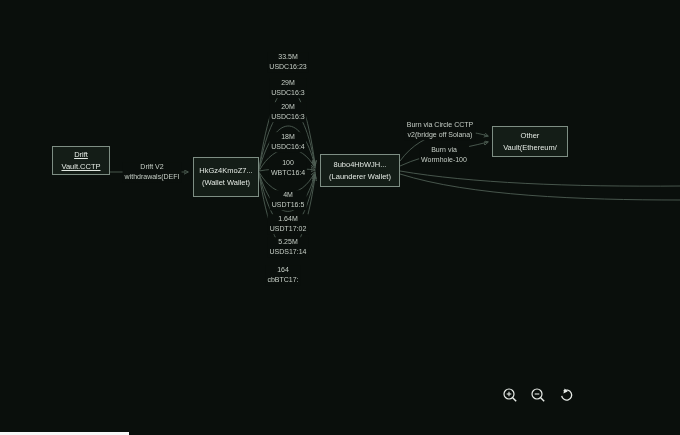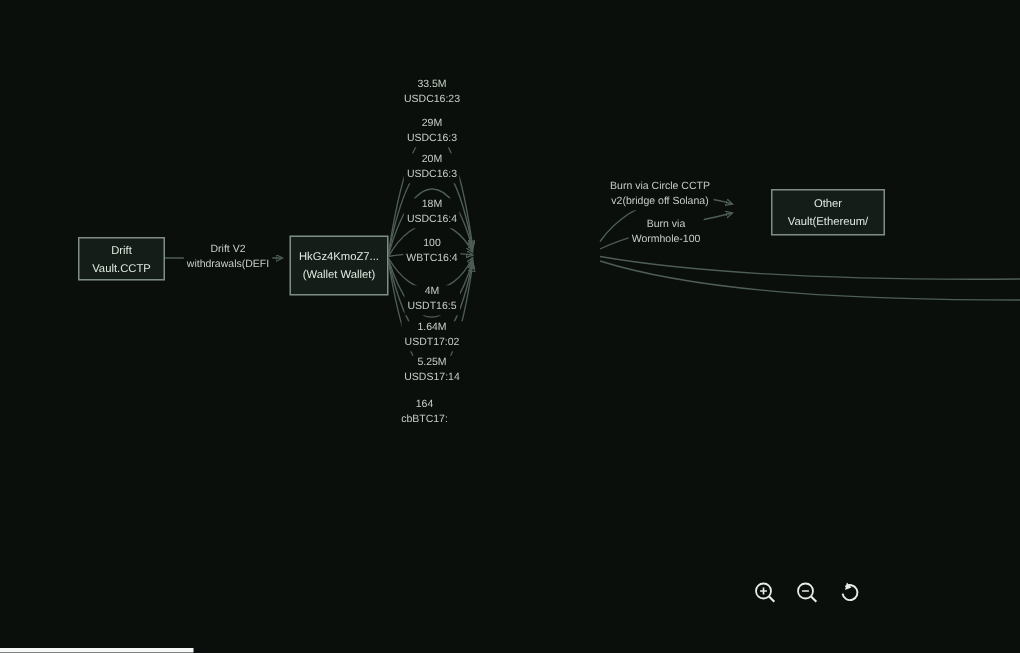--- a/index.html
+++ b/index.html
@@ -89,32 +89,36 @@
     <path d="M259,173 C275,246 301,246 315,175" marker-end="url(#arrow)"></path>
     <path d="M259,174 C275,275 301,275 315,177" marker-end="url(#arrow)"></path>
 
     <path d="M400,161 C424,128 462,128 488,136" marker-end="url(#arrow)"></path>
     <path d="M400,166 C428,153 462,149 488,142" marker-end="url(#arrow)"></path>
 
     <path d="M400,171 C470,183 570,187 681,186"></path>
     <path d="M400,174 C470,196 580,200 681,200"></path>
   </svg>
 
-  <div class="node" style="left:52px; top:158px; width:58px; height:29px;">
+  <div class="node" style="left:52px; top:146px; width:58px; height:29px;text-decoration:underline;">
     <span>Drift</span>
     <span>Vault.CCTP</span>
   </div>
 
   <div class="node" style="left:193px; top:157px; width:66px; height:40px;">
     <span>HkGz4KmoZ7...</span>
     <span>(Wallet Wallet)</span>
   </div>
 
+  <div class="node" style="left:320px; top:154px; width:80px; height:33px;">
+    <span>8ubo4HbWJH...</span>
+    <span>(Launderer Wallet)</span>
+  </div>
 
-  <div class="node" style="left:492px; top:126px; width:76px; height:31px;margin-left:22px;">
+  <div class="node" style="left:492px; top:126px; width:76px; height:31px;">
     <span>Other</span>
     <span>Vault(Ethereum/</span>
   </div>
 
   <div class="edge-label" style="left:152px; top:172px;">
     <span>Drift V2</span>
     <span>withdrawals(DEFI</span>
   </div>
 
   <div class="edge-label" style="left:288px; top:62px;">

